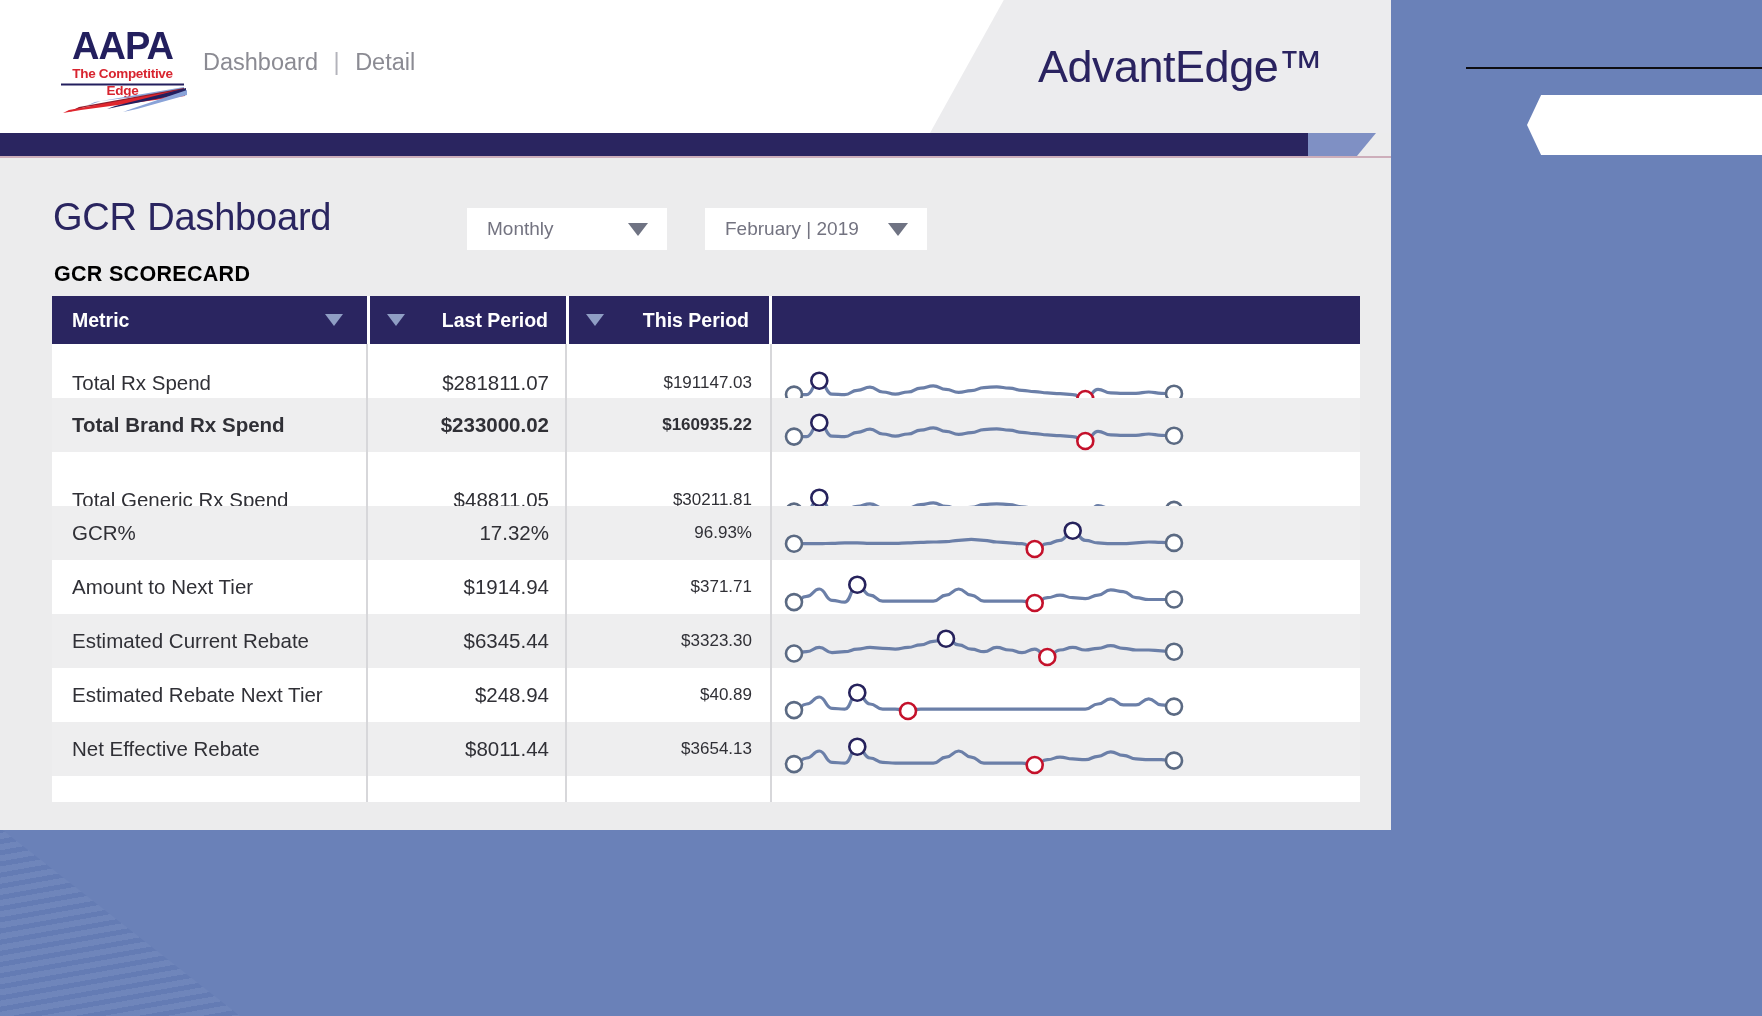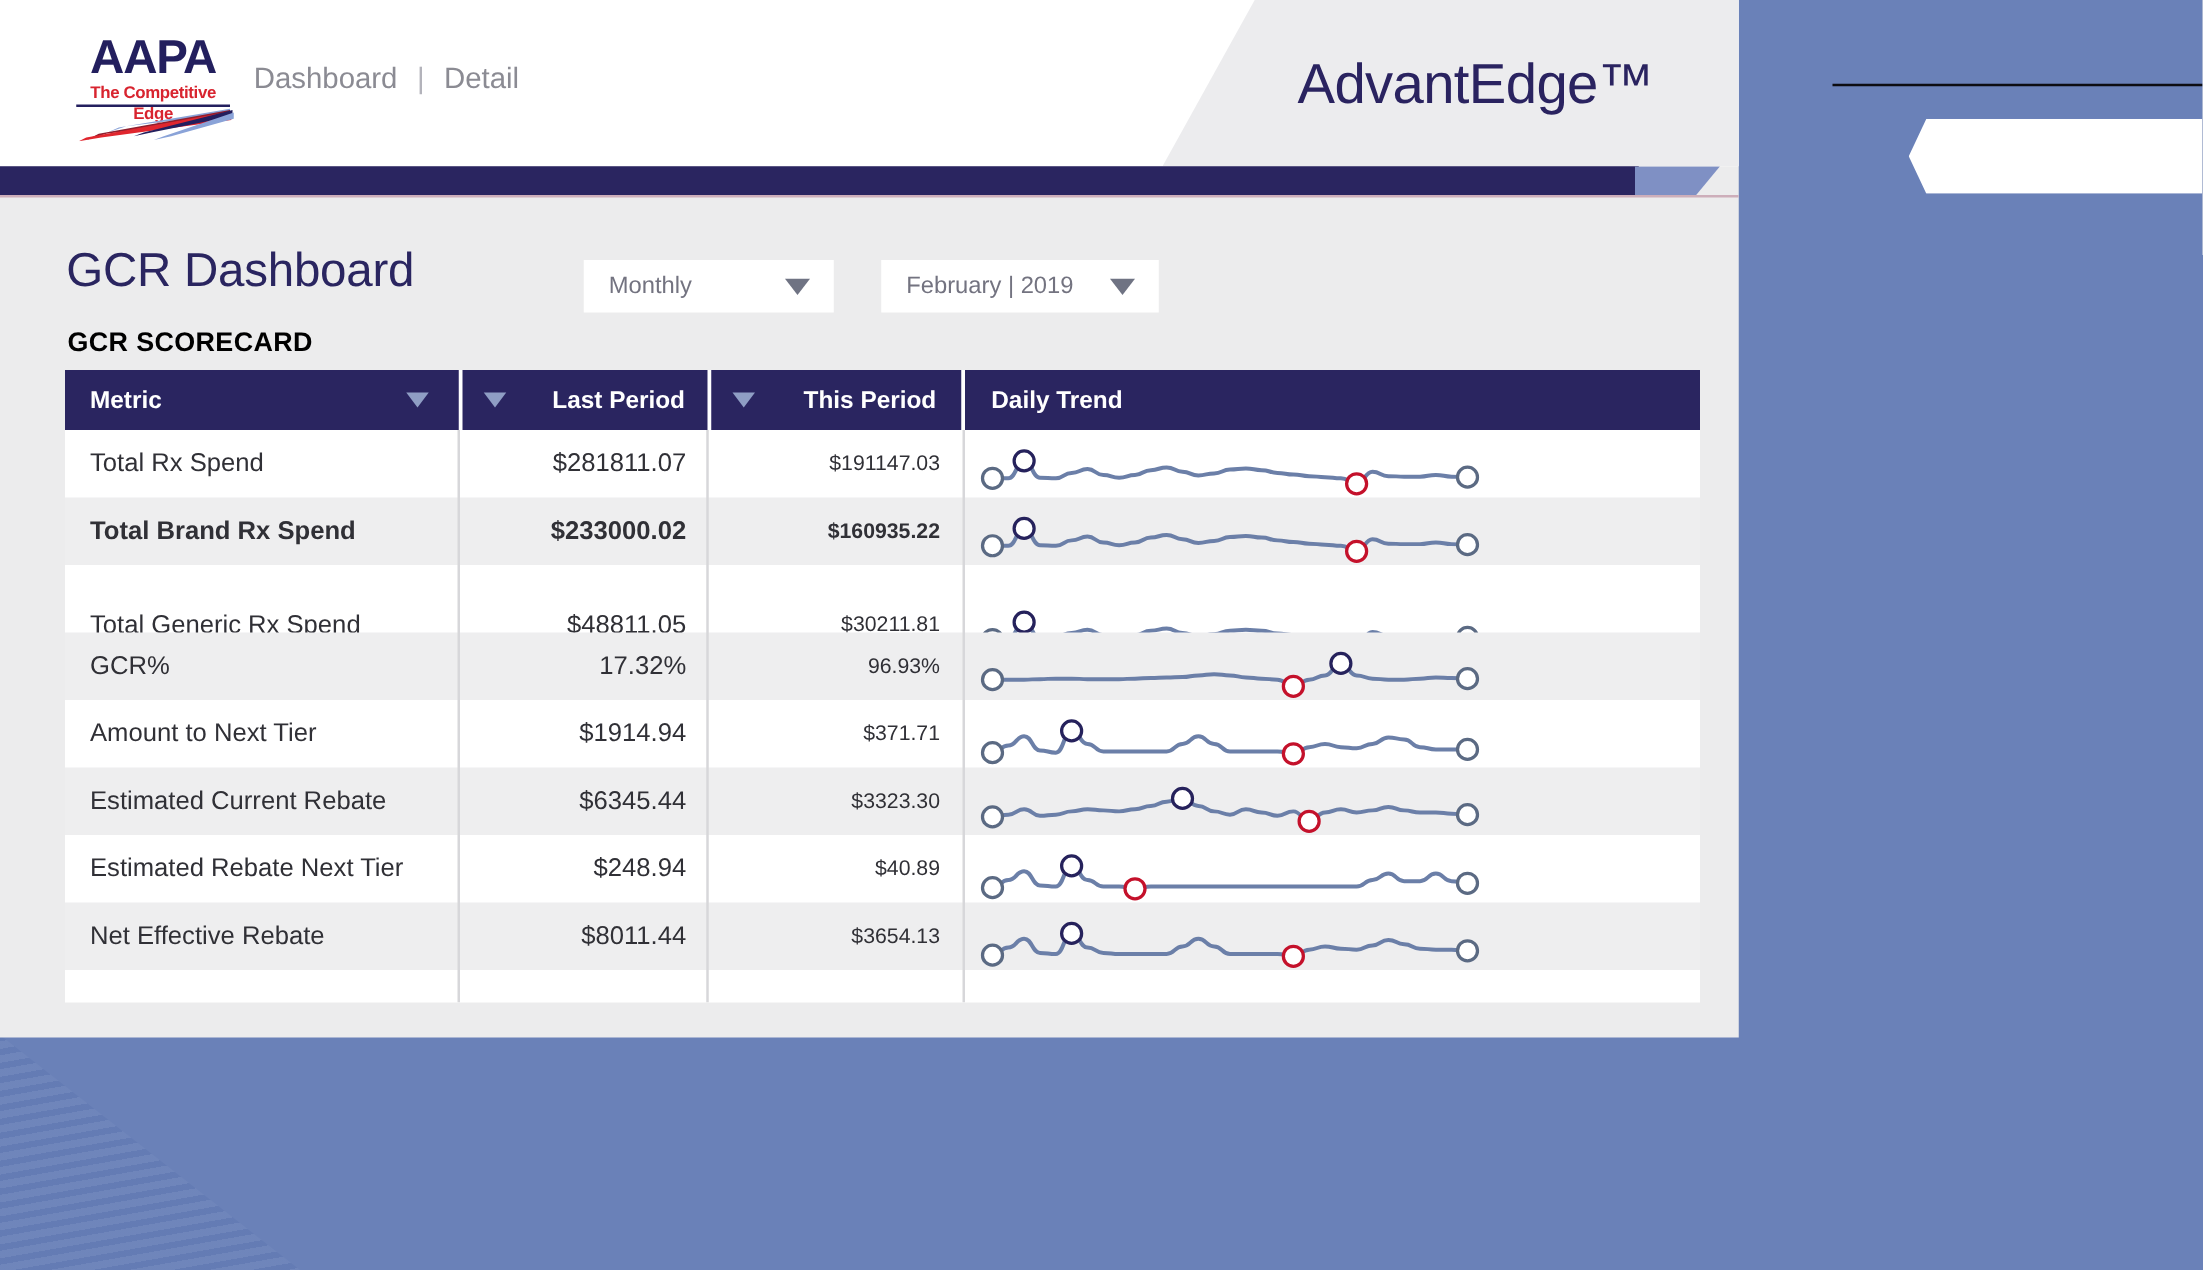--- a/index.html
+++ b/index.html
@@ -219,28 +219,25 @@
         <span class="th-text">Last Period</span>
       </div>
       <div class="th-divider" style="left:514px"></div>
 
       <div id="th-this" class="th">
         <span class="th-caret"></span>
         <span class="th-text">This Period</span>
       </div>
       <div class="th-divider" style="left:717px"></div>
 
-      <div id="th-trend" class="th">
-        <span class="th-text">Daily Trend</span>
-      </div>
     </div>
 
     <div id="table-rows-clip">
       <div id="rows">
-          <div class="row odd" style="top: 0px; text-decoration: underline;">
+          <div class="row odd" style="top: 12px; text-decoration: underline;">
             <div class="cell-metric">Total Rx Spend</div>
             <div class="cell-last">$281811.07</div>
             <div class="cell-this">$191147.03</div>
             <div class="cell-trend">
               <svg width="420" height="54" viewBox="0 0 420 54">
                 <path d="M 20.0 38.6 C 26.3 38.6, 26.3 38.6, 32.7 38.6 C 39.0 38.6, 39.0 24.7, 45.3 24.7 C 51.7 24.7, 51.7 38.2, 58.0 38.2 C 64.3 38.2, 64.3 38.6, 70.7 38.6 C 77.0 38.6, 77.0 34.3, 83.3 34.3 C 89.7 34.3, 89.7 31.2, 96.0 31.2 C 102.3 31.2, 102.3 36.0, 108.7 36.0 C 115.0 36.0, 115.0 38.2, 121.3 38.2 C 127.7 38.2, 127.7 36.0, 134.0 36.0 C 140.3 36.0, 140.3 32.1, 146.7 32.1 C 153.0 32.1, 153.0 29.9, 159.3 29.9 C 165.7 29.9, 165.7 33.4, 172.0 33.4 C 178.3 33.4, 178.3 36.4, 184.7 36.4 C 191.0 36.4, 191.0 34.7, 197.3 34.7 C 203.7 34.7, 203.7 31.6, 210.0 31.6 C 216.3 31.6, 216.3 30.8, 222.7 30.8 C 229.0 30.8, 229.0 32.1, 235.3 32.1 C 241.7 32.1, 241.7 34.3, 248.0 34.3 C 254.3 34.3, 254.3 35.6, 260.7 35.6 C 267.0 35.6, 267.0 36.9, 273.3 36.9 C 279.7 36.9, 279.7 37.7, 286.0 37.7 C 292.3 37.7, 292.3 38.6, 298.7 38.6 C 305.0 38.6, 305.0 43.0, 311.3 43.0 C 317.7 43.0, 317.7 33.4, 324.0 33.4 C 330.3 33.4, 330.3 36.9, 336.7 36.9 C 343.0 36.9, 343.0 37.3, 349.3 37.3 C 355.7 37.3, 355.7 37.3, 362.0 37.3 C 368.3 37.3, 368.3 36.0, 374.7 36.0 C 381.0 36.0, 381.0 37.3, 387.3 37.3 C 393.7 37.3, 393.7 37.7, 400.0 37.7" fill="none" stroke="#6b7fa8" stroke-width="3.2" stroke-linecap="round" stroke-linejoin="round"></path>
                 <circle cx="20.0" cy="38.6" r="8" fill="#ffffff" stroke="#5b6a83" stroke-width="2.6"></circle>
                 <circle cx="45.3" cy="24.7" r="8" fill="#ffffff" stroke="#26225c" stroke-width="2.6"></circle>
                 <circle cx="311.3" cy="43.0" r="8" fill="#ffffff" stroke="#c4112b" stroke-width="2.6"></circle>
                 <circle cx="400.0" cy="37.7" r="8" fill="#ffffff" stroke="#5b6a83" stroke-width="2.6"></circle>

